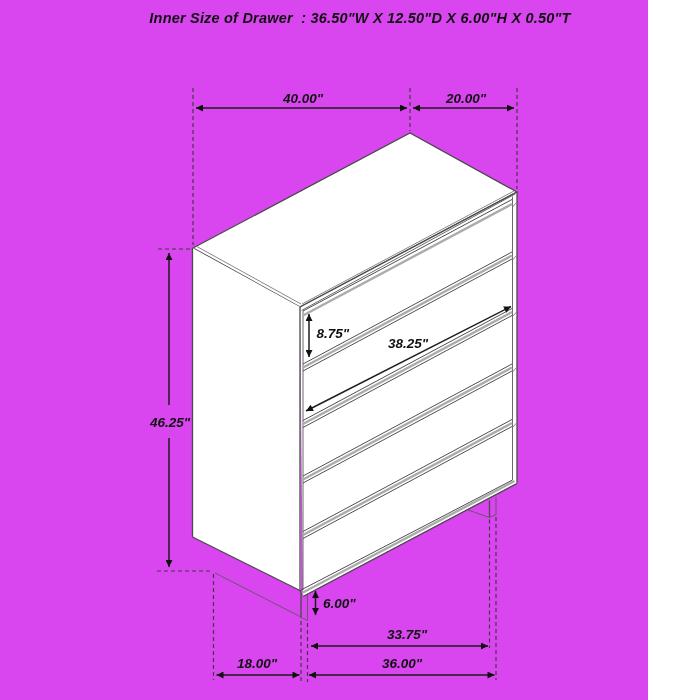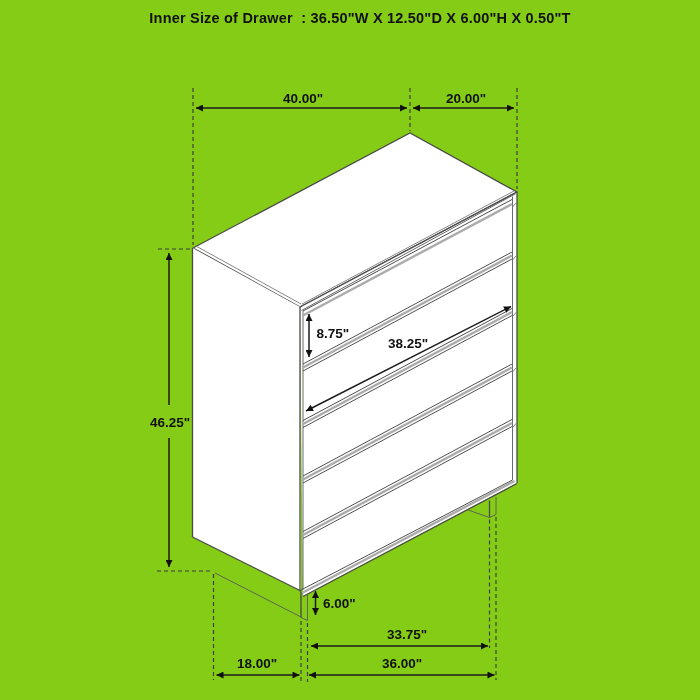--- a/index.html
+++ b/index.html
@@ -1,18 +1,18 @@
 <!DOCTYPE html>
 <html><head>
 <meta charset="utf-8">
 <style>
   html,body{margin:0;padding:0;background:#fff;}
   #canvas{
-    position:relative;width:700px;height:700px;background:#84cc16;
-    font-family:"Liberation Sans", sans-serif;overflow:hidden;
+    position:relative;width:648px;height:700px;background:#d946ef;
+    font-family:"Liberation Sans", sans-serif;overflow:hidden;font-style:italic;
   }
   #diagram-title{
     position:absolute;top:10px;left:15px;width:690px;
     text-align:center;font-size:14.5px;font-weight:bold;color:#111;
     white-space:pre;letter-spacing:.2px;
   }
   svg{position:absolute;top:0;left:0;}
   .edge{stroke:#4a4a4a;stroke-width:1.3;fill:none;}
   .edge-thin{stroke:#5a5a5a;stroke-width:.9;fill:none;}
   .inset{stroke:#7a7a7a;stroke-width:.9;fill:none;}

